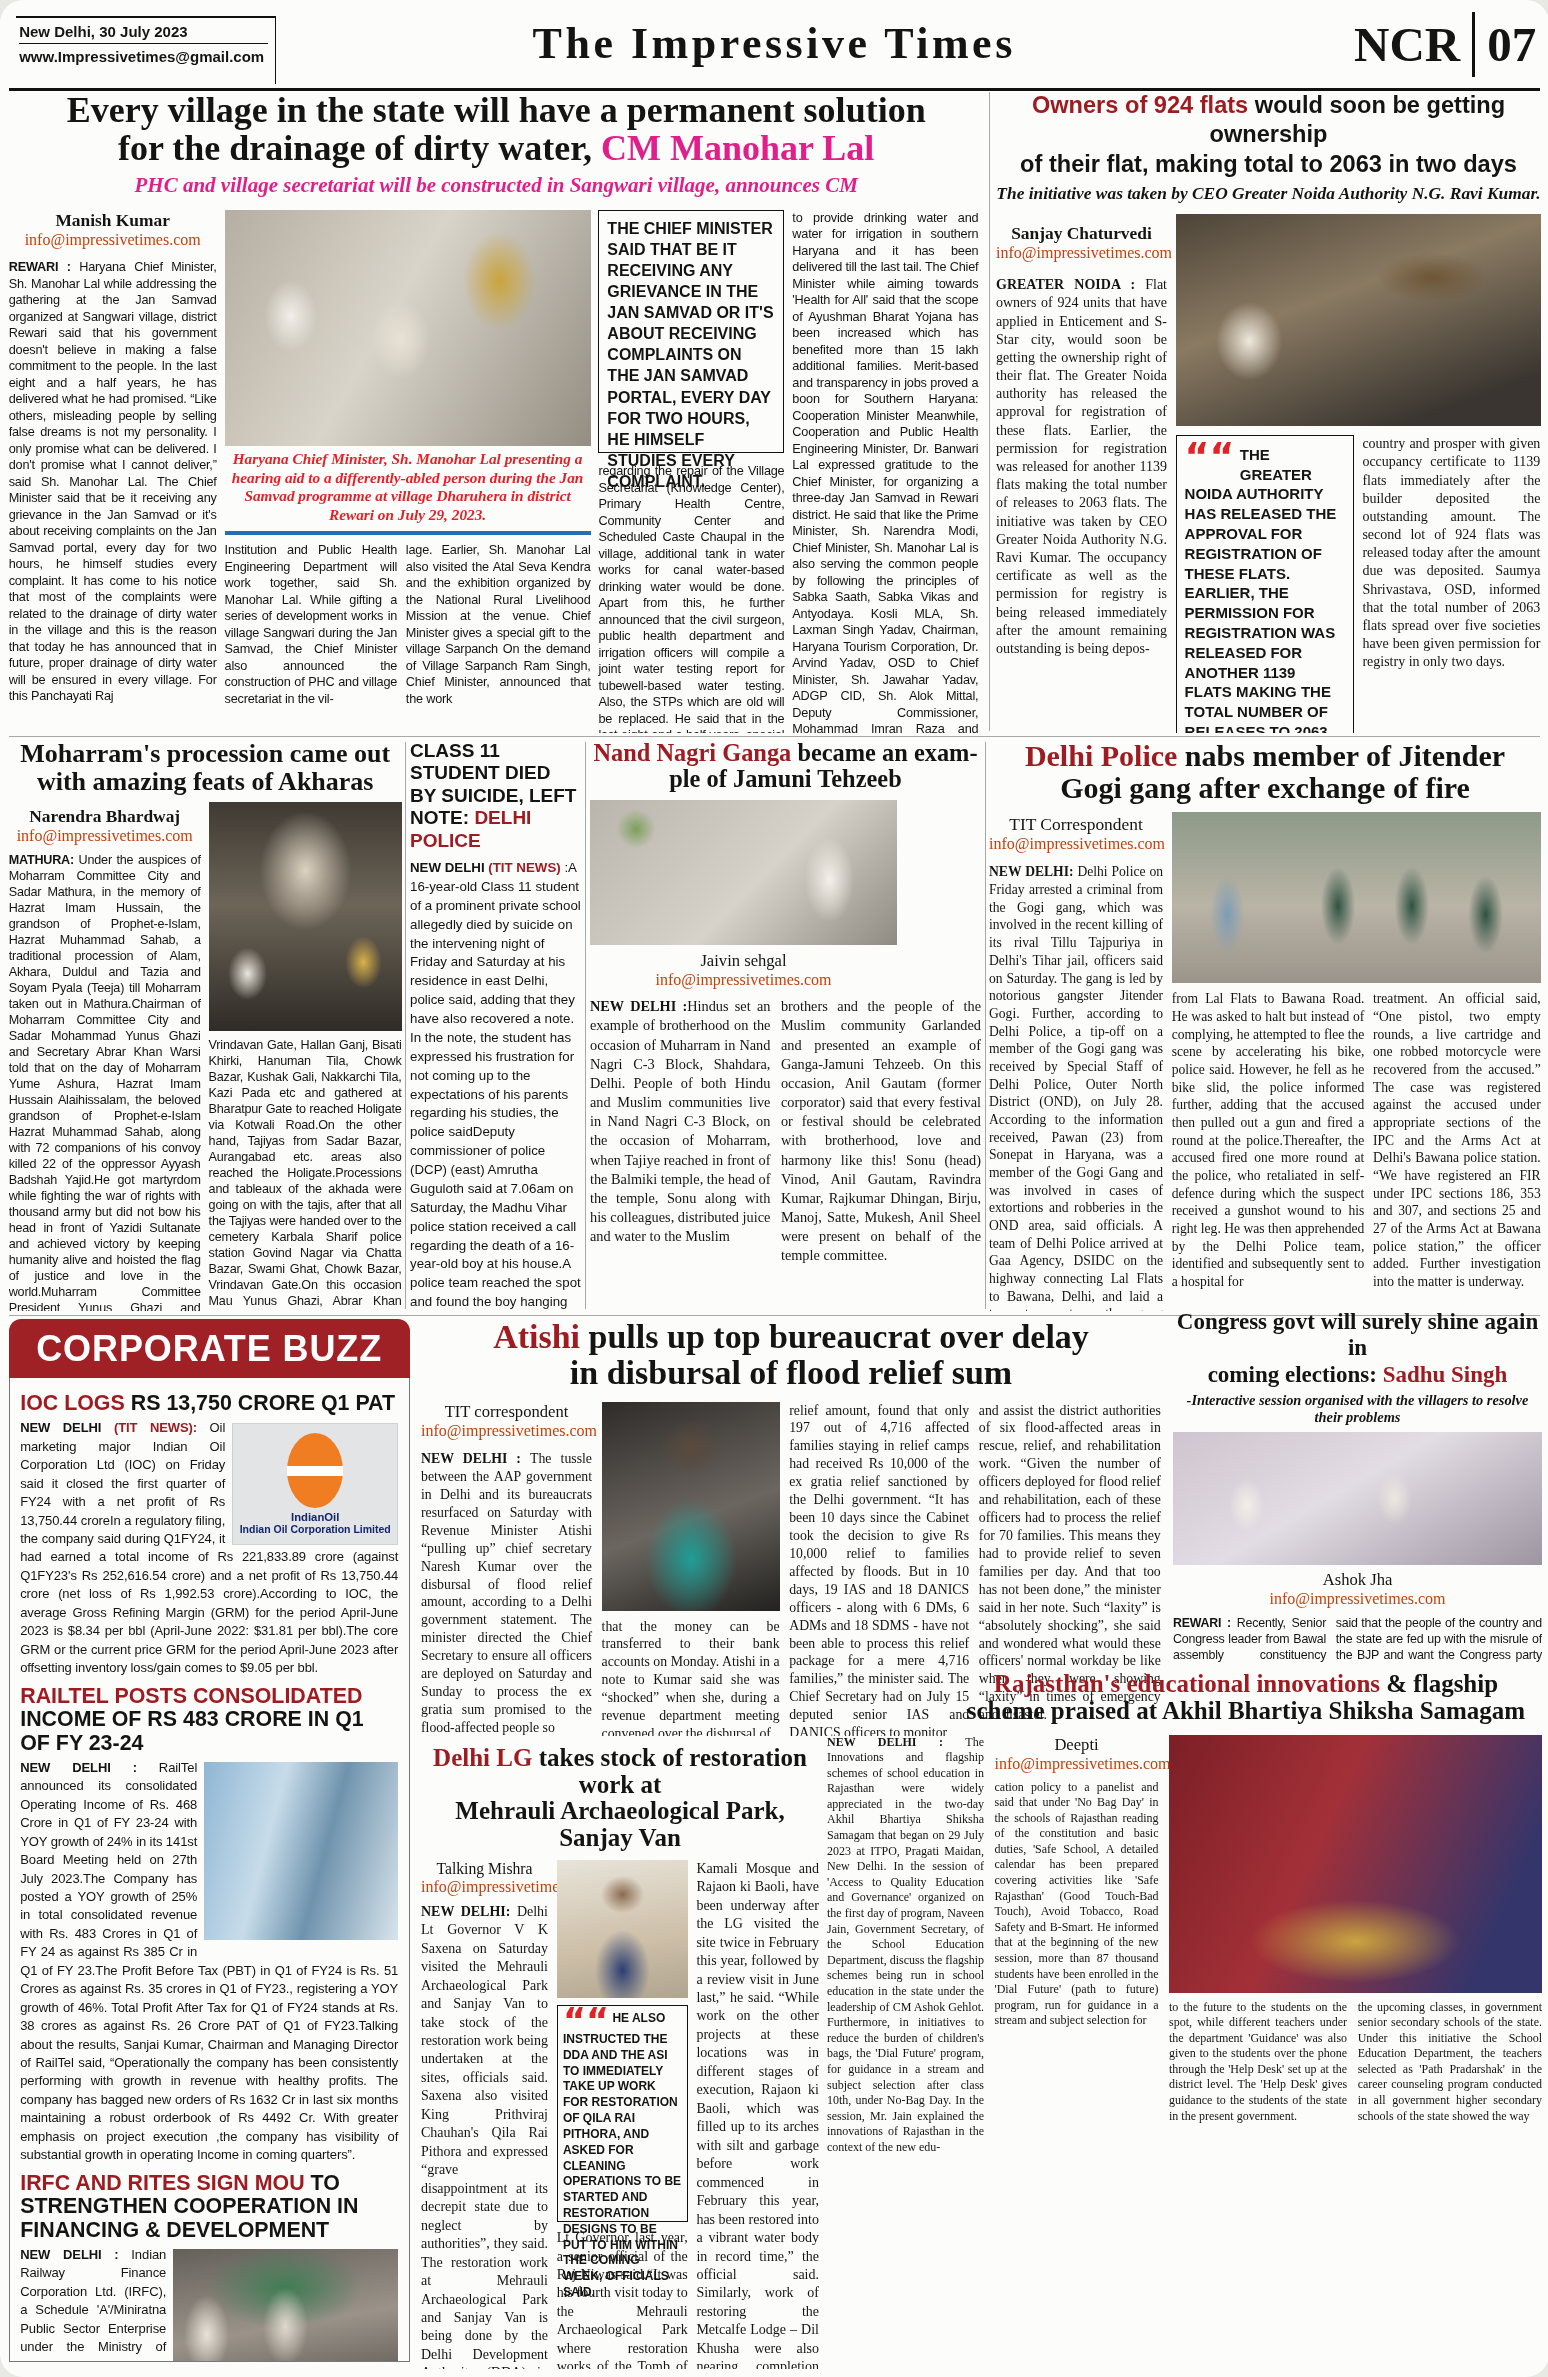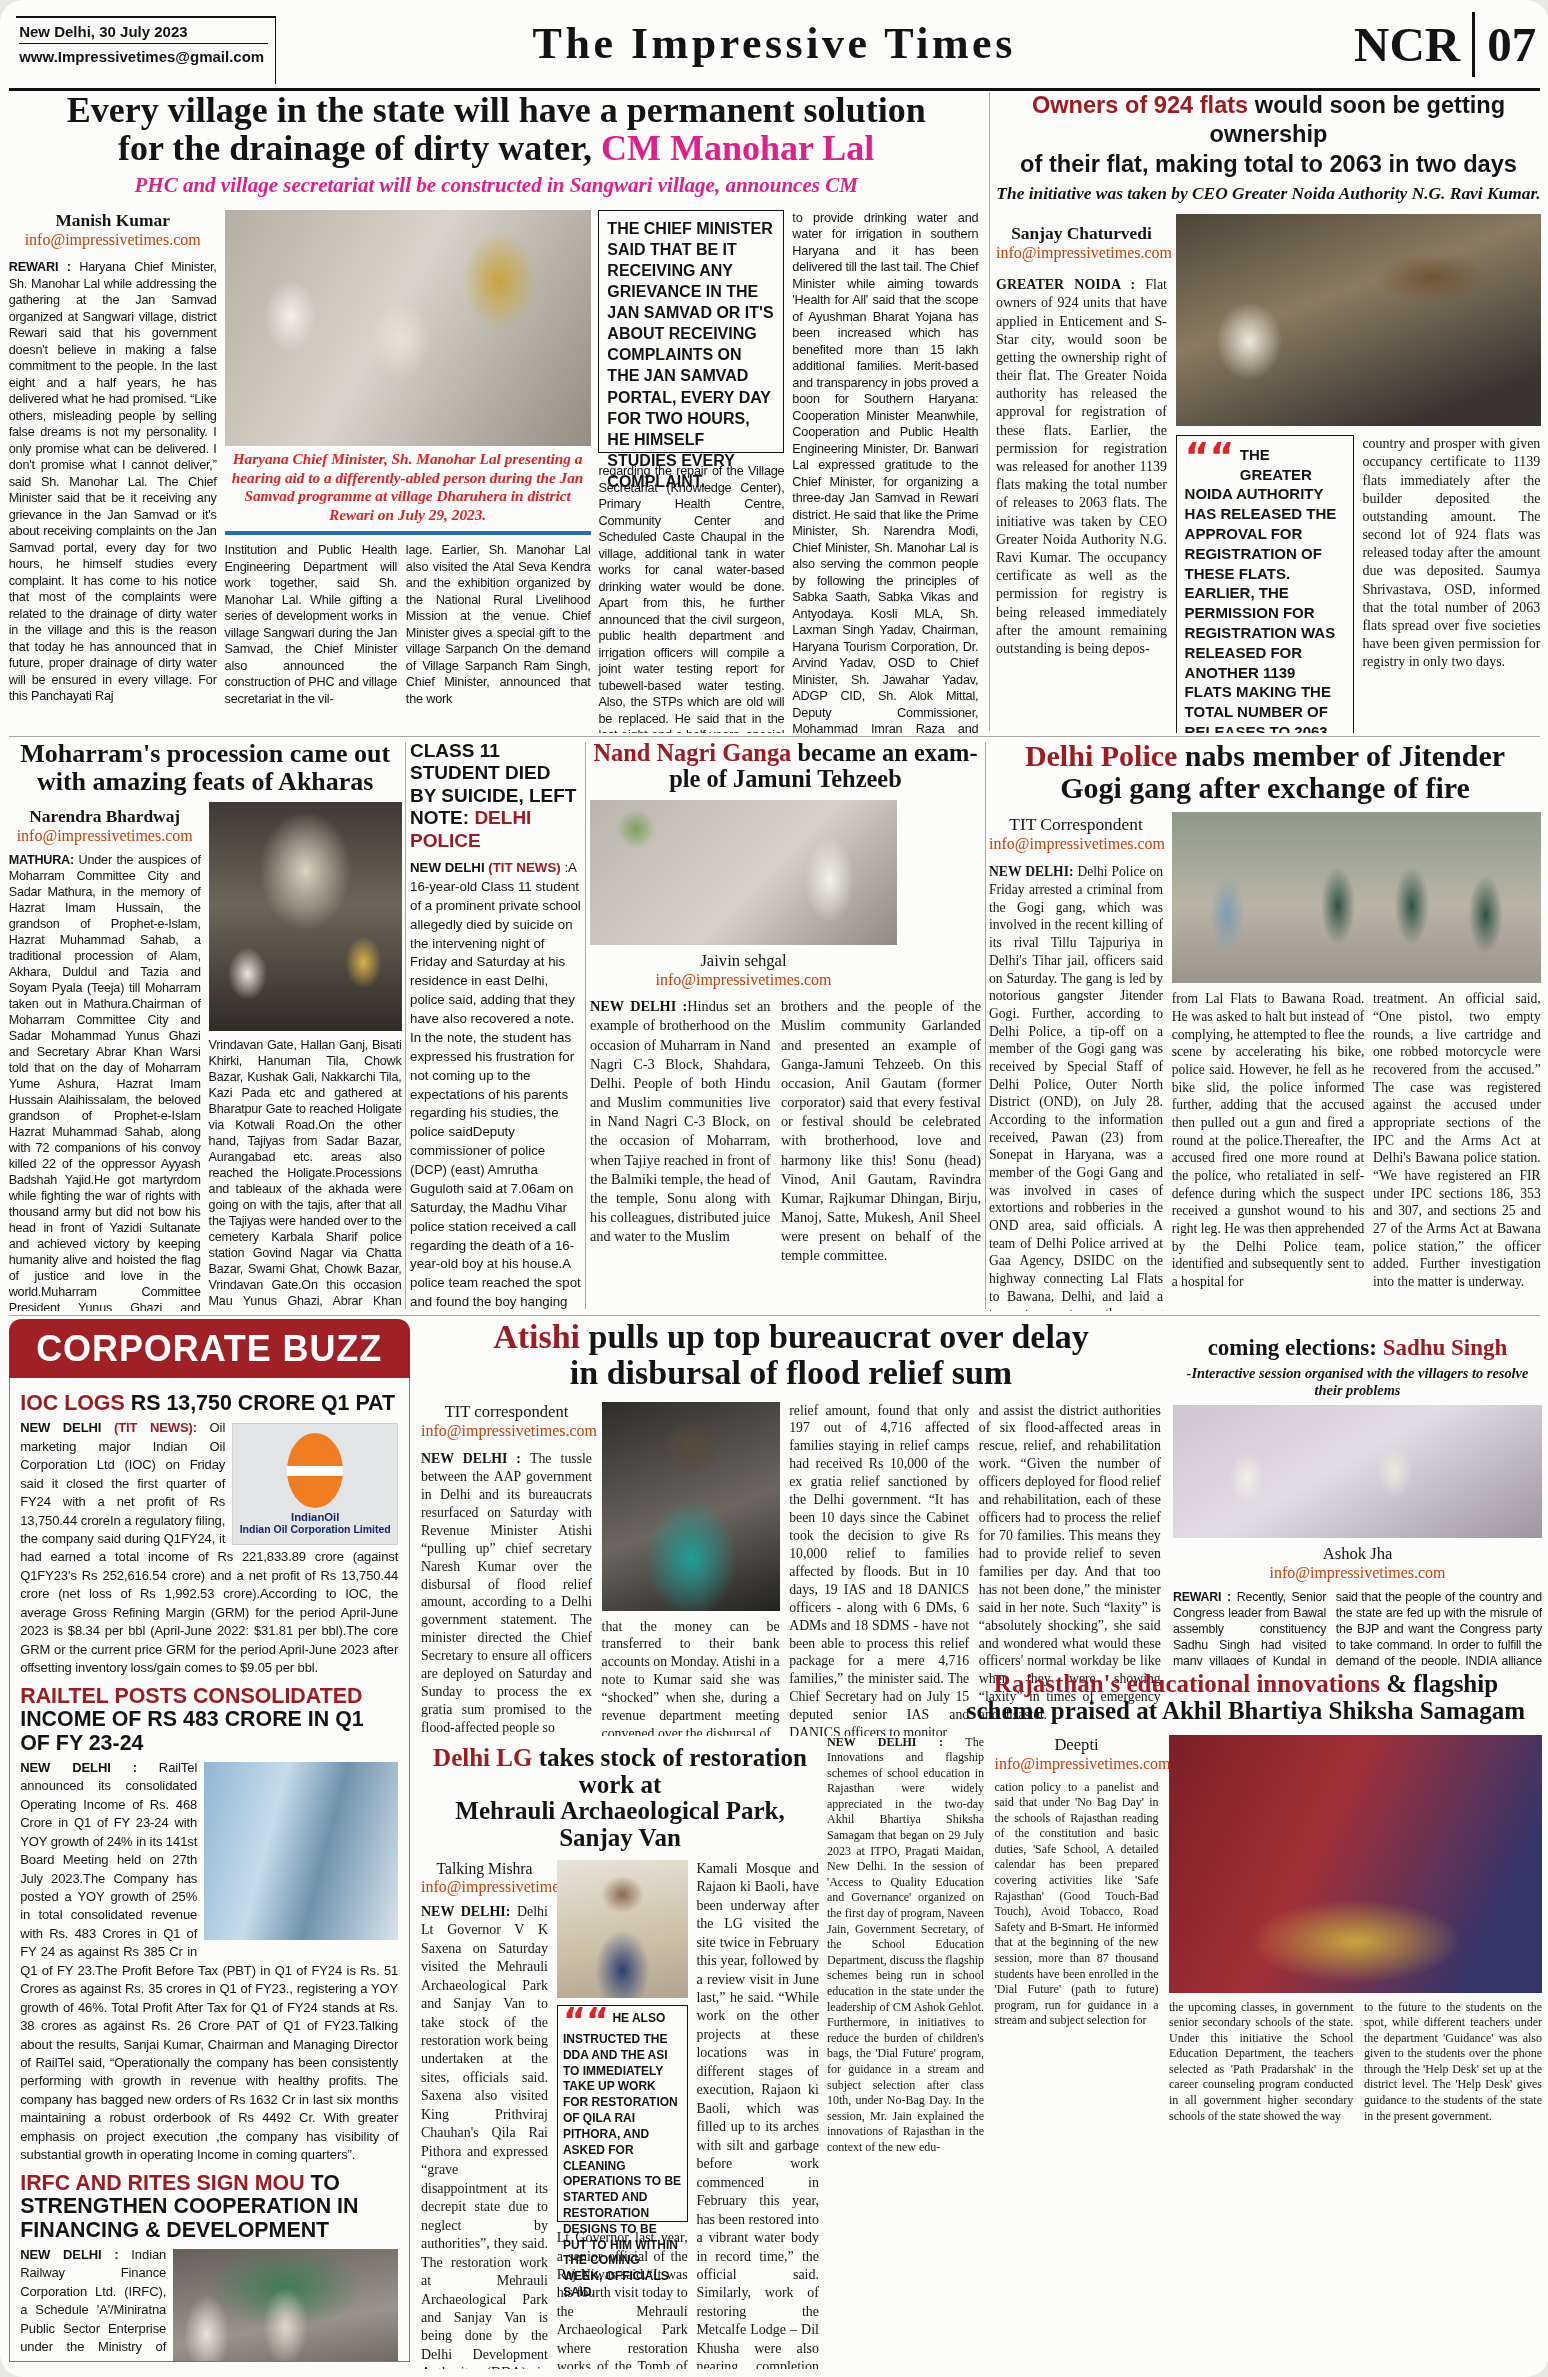--- a/index.html
+++ b/index.html
@@ -378,21 +378,21 @@
         <p class="bodytxt" style="margin:0">relief amount, found that only 197 out of 4,716 affected families staying in relief camps had received Rs 10,000 of the ex gratia relief sanctioned by the Delhi government. “It has been 10 days since the Cabinet took the decision to give Rs 10,000 relief to families affected by floods. But in 10 days, 19 IAS and 18 DANICS officers - along with 6 DMs, 6 ADMs and 18 SDMS - have not been able to process this relief package for a mere 4,716 families,” the minister said. The Chief Secretary had on July 15 deputed senior IAS and DANICS officers to monitor</p>
       </div>
       <div class="c4">
         <p class="bodytxt" style="margin:0">and assist the district authorities of six flood-affected areas in rescue, relief, and rehabilitation work. “Given the number of officers deployed for flood relief and rehabilitation, each of these officers had to process the relief for 70 families. This means they had to provide relief to seven families per day. And that too has not been done,” the minister said in her note. Such “laxity” is “absolutely shocking”, she said and wondered what would these officers' normal workday be like when they were showing “laxity” in times of emergency and disaster.</p>
       </div>
     </div>
   </div>
 
   <div id="cong" class="abs">
     <div class="hl">
-      <br>
+      <span>Congress govt will surely shine again in</span><br>
       <span>coming elections: </span><span class="red">Sadhu Singh</span>
     </div>
     <div class="sub">-Interactive session organised with the villagers to resolve their problems</div>
     <div class="ph ph-cong"></div>
     <div class="byl">
       <div class="nm" style="font-weight:normal;font-size:16.6px">Ashok Jha</div>
       <div class="em">info@impressivetimes.com</div>
     </div>
     <div class="content">
       <p class="bodytxt" style="margin:0"><b class="lead">REWARI :  </b><span>Recently, Senior Congress leader from Bawal assembly constituency Sadhu Singh had visited many villages of Kundal in Khol area to see the well being of the people. He was warmly welcomed at all the villages by the people. After visiting and analyzing the situation, he had also organised an interactive session with the villagers to resolve their problems. During the meeting, he</span></p>
@@ -412,22 +412,22 @@
       <div class="c2">
         <div class="byl">
           <div class="nm" style="font-weight:normal;font-size:16.6px">Deepti</div>
           <div class="em">info@impressivetimes.com</div>
         </div>
         <p class="bodytxt" style="margin:7px 0 0">cation policy to a panelist and said that under 'No Bag Day' in the schools of Rajasthan reading of the constitution and basic duties, 'Safe School, A detailed calendar has been prepared covering activities like 'Safe Rajasthan' (Good Touch-Bad Touch), Avoid Tobacco, Road Safety and B-Smart. He informed that at the beginning of the new session, more than 87 thousand students have been enrolled in the 'Dial Future' (path to future) program, run for guidance in a stream and subject selection for</p>
       </div>
       <div class="rt">
         <div class="ph ph-raj"></div>
         <div class="under">
+          <p class="bodytxt" style="margin:0">to the future to the students on the spot, while different teachers under the department 'Guidance' was also given to the students over the phone through the 'Help Desk' set up at the district level. The 'Help Desk' gives guidance to the students of the state in the present government.</p>
           <p class="bodytxt" style="margin:0">the upcoming classes, in government senior secondary schools of the state. Under this initiative the School Education Department, the teachers selected as 'Path Pradarshak' in the career counseling program conducted in all government higher secondary schools of the state showed the way</p>
-          <p class="bodytxt" style="margin:0">to the future to the students on the spot, while different teachers under the department 'Guidance' was also given to the students over the phone through the 'Help Desk' set up at the district level. The 'Help Desk' gives guidance to the students of the state in the present government.</p>
         </div>
       </div>
     </div>
   </div>
 
   <div id="lg" class="abs">
     <div class="hl">
       <span class="red">Delhi LG</span><span> takes stock of restoration work at</span><br>
       <span>Mehrauli Archaeological Park, Sanjay Van</span>
     </div>

